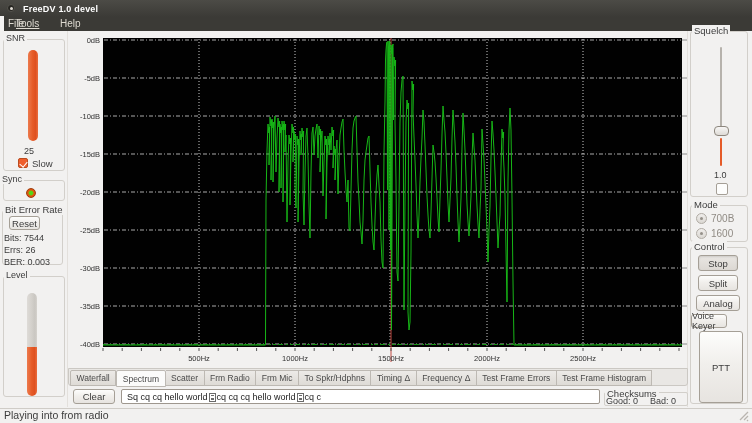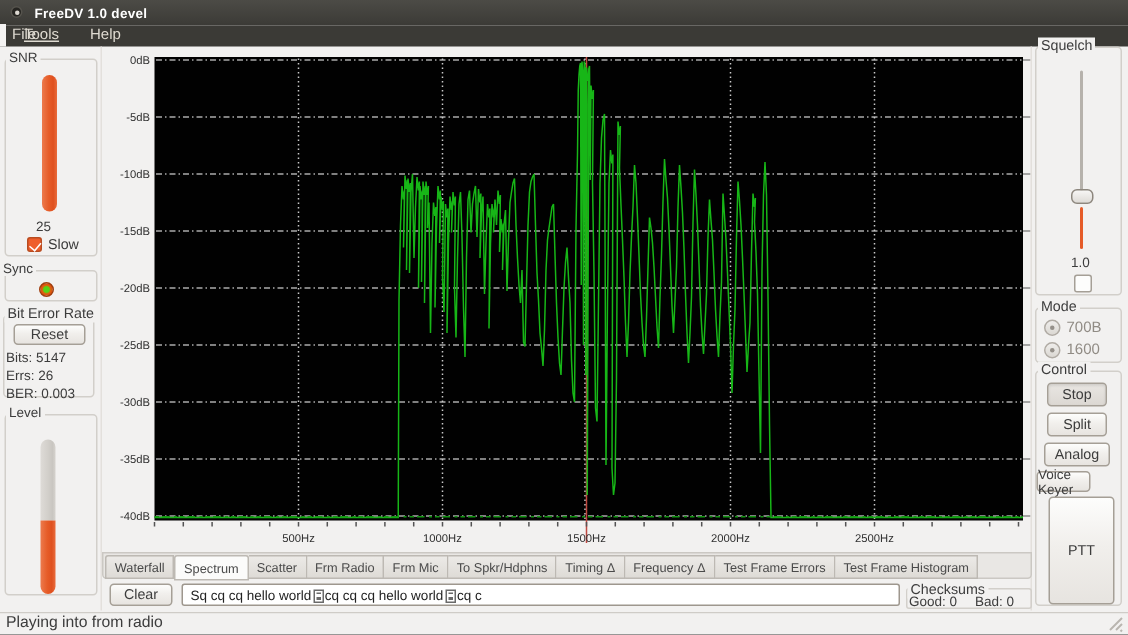--- a/index.html
+++ b/index.html
@@ -130,22 +130,22 @@
 <div class="txt9" style="left:24px;top:146px;">25</div>
 <div class="cb on" style="left:18px;top:158px;"></div>
 <div class="txt9" style="left:32px;top:158px;font-size:9.5px;">Slow</div>
 
 <div class="abs gbox" style="left:3px;top:180px;width:62px;height:21px;"></div>
 <div class="glabel" style="left:0;top:174px;">Sync</div>
 <div class="abs" style="left:26px;top:188px;width:10px;height:10px;border-radius:50%;background:radial-gradient(circle at 50% 50%, #55d517 0 32%, #e4590e 52%, #c64a0c 100%);border:1px solid #a03e0e;"></div>
 
 <div class="abs gbox" style="left:2px;top:210px;width:61px;height:55px;"></div>
 <div class="glabel" style="left:3px;top:204px;font-size:9.5px;">Bit Error Rate</div>
-<div class="btn" style="left:9px;top:216px;width:48px;height:14px;">Reset</div>
-<div class="txt9" style="left:4px;top:233px;">Bits: 5147</div>
+<div class="btn" style="left:9px;top:216px;width:31px;height:14px;">Reset</div>
+<div class="txt9" style="left:4px;top:233px;">Bits: 7544</div>
 <div class="txt9" style="left:4px;top:245px;">Errs: 26</div>
 <div class="txt9" style="left:4px;top:257px;">BER: 0.003</div>
 
 <div class="abs gbox" style="left:3px;top:276px;width:62px;height:121px;"></div>
 <div class="glabel" style="left:4px;top:270px;">Level</div>
 <div class="gauge" style="left:27px;top:293px;height:54px;background:linear-gradient(90deg,#dedbd7,#d2cfca 50%,#c9c6c1 80%,#d6d3ce);border-radius:5px 5px 0 0;"></div>
 <div class="gauge" style="left:27px;top:347px;height:49px;background:linear-gradient(90deg,#ec7a4d,#e65c28 45%,#df5120 75%,#e96c3c);border-radius:0 0 5px 5px;"></div>
 
 <div class="abs gbox" style="left:690px;top:31px;width:58px;height:166px;"></div>
 <div class="glabel" style="left:692px;top:25px;font-size:9.5px;">Squelch</div>

